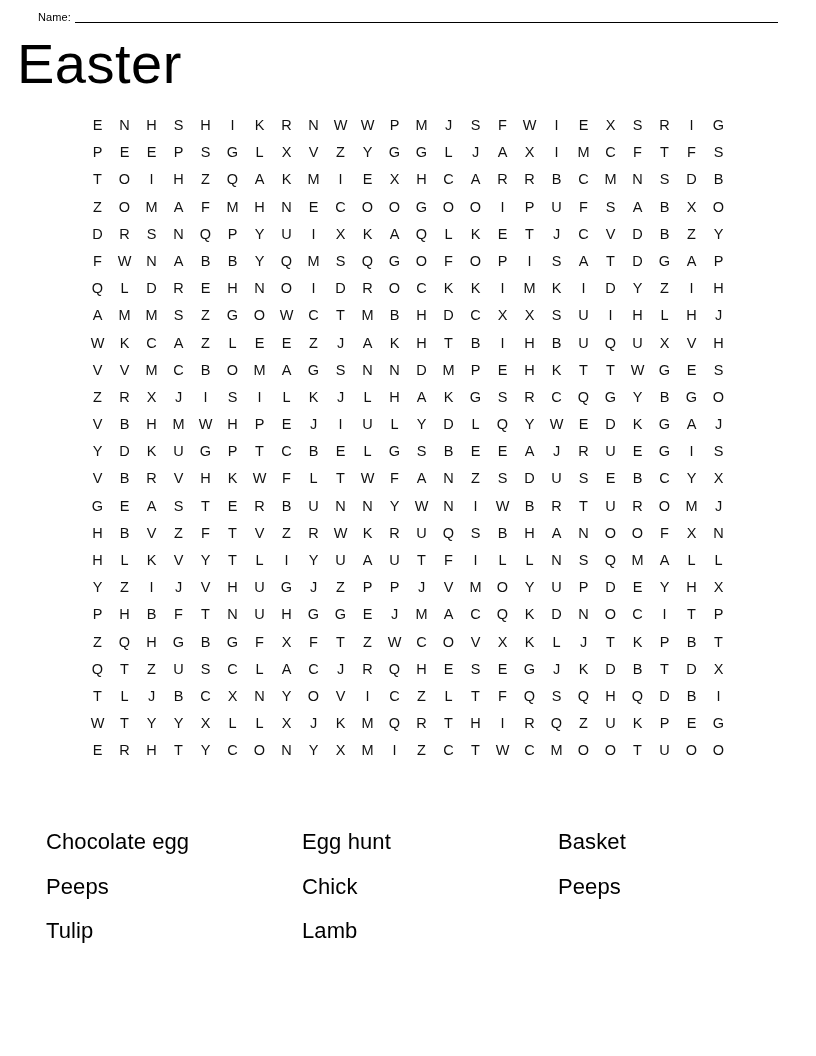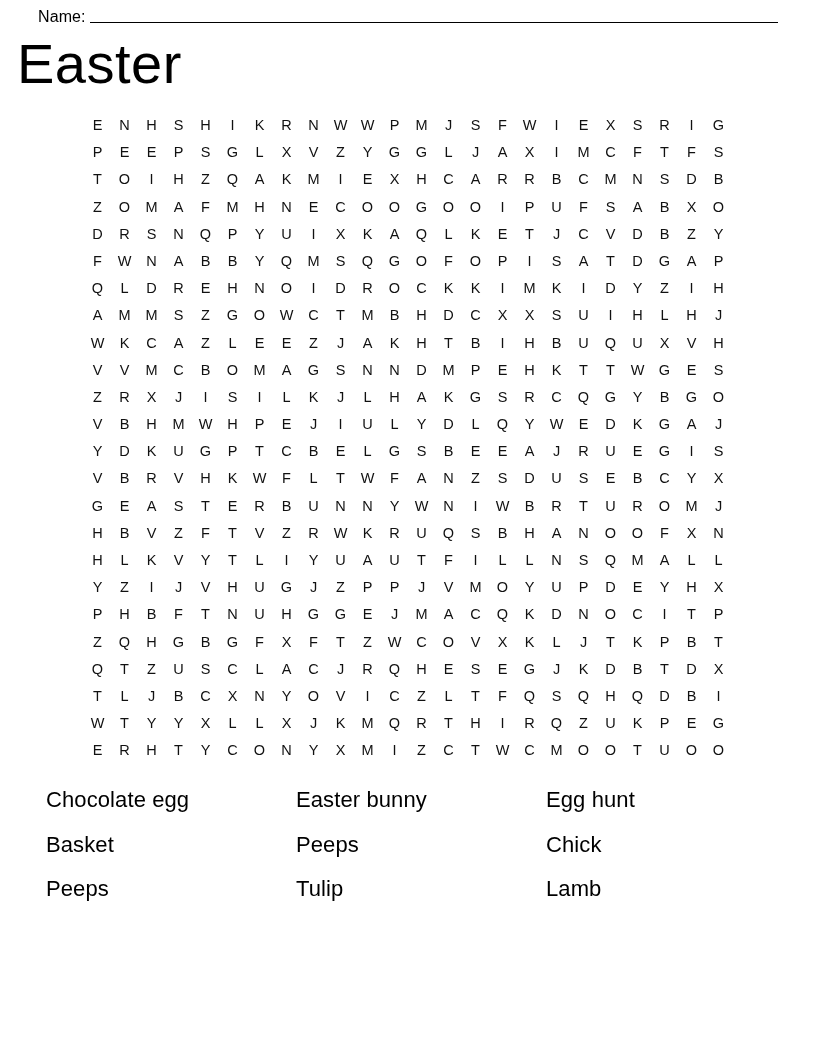--- a/index.html
+++ b/index.html
@@ -20,21 +20,21 @@
   .name-row {
     position: absolute;
     left: 38px;
     top: 0px;
     width: 740px;
     height: 26px;
     display: flex;
     align-items: flex-end;
   }
   .name-label {
-    font-size: 16px;
+    font-size: 11px;
     line-height: 18px;
     white-space: nowrap;
     letter-spacing: 0.1px;
   }
   .name-rule {
     flex: 1;
     border-bottom: 1px solid #000;
     margin-left: 4px;
     margin-bottom: 3px;
     height: 1px;
@@ -70,26 +70,26 @@
     text-align: center;
     font-family: "Liberation Sans", sans-serif;
     letter-spacing: 0;
     color: #111;
   }
 
   
   .word-list {
     position: absolute;
     left: 46px;
-    top: 778px;
+    top: 820px;
     width: 724px;
     display: grid;
     grid-template-columns: 240px 240px 240px;
     grid-auto-rows: 44.5px;
-    column-gap: 10px;
+    column-gap: 16px;
   }
   .word {
     font-size: 22px;
     line-height: 44.5px;
     font-family: "Liberation Sans", sans-serif;
     white-space: nowrap;
     letter-spacing: 0.1px;
   }
   .word.empty { visibility: hidden; }
 </style>
@@ -677,21 +677,20 @@
     <div class="cell">O</div>
     <div class="cell">O</div>
     <div class="cell">T</div>
     <div class="cell">U</div>
     <div class="cell">O</div>
     <div class="cell">O</div>
   </div>
 
 <div class="word-list">
     <div class="word">Chocolate egg</div>
-    <div class="word">Easter bunny</div>
     <div class="word">Egg hunt</div>
     <div class="word">Basket</div>
     <div class="word">Peeps</div>
     <div class="word">Chick</div>
     <div class="word">Peeps</div>
     <div class="word">Tulip</div>
     <div class="word">Lamb</div>
     <div class="word empty"></div>
     <div class="word empty"></div>
   </div>

